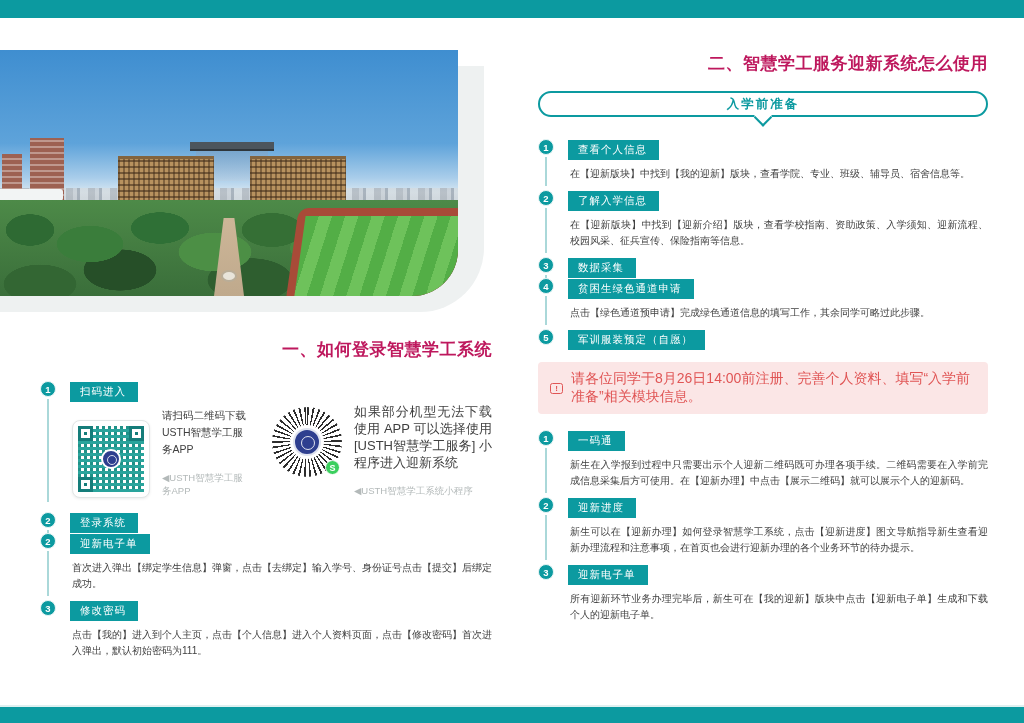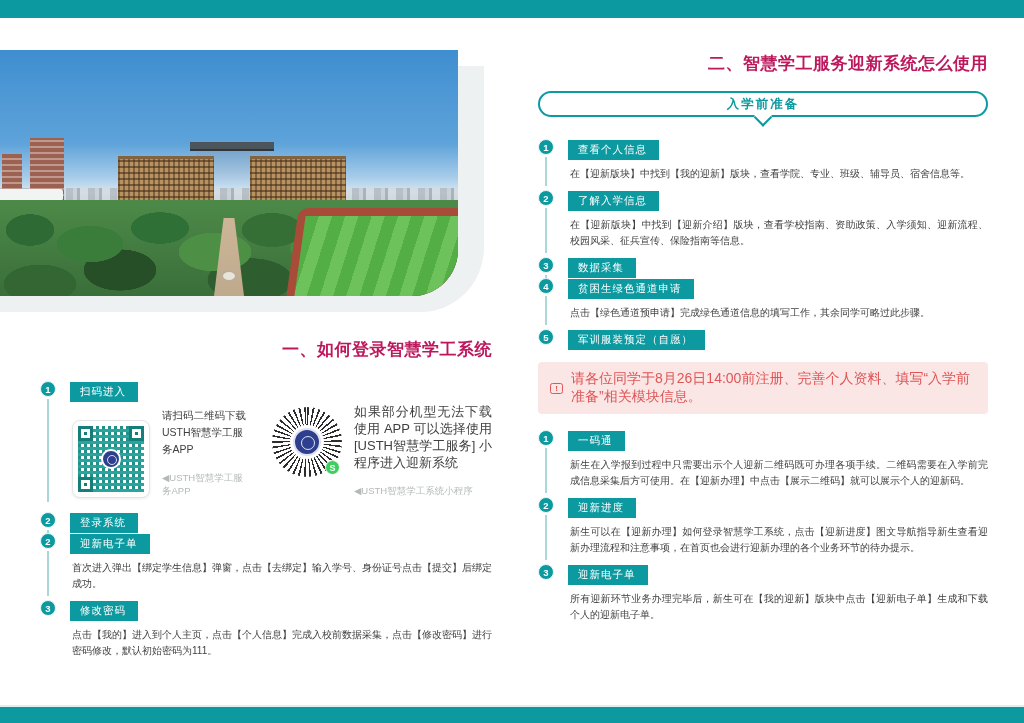--- a/index.html
+++ b/index.html
@@ -207,21 +207,21 @@
 
       <div class="step">
         <span class="num">2</span>
         <span class="chip">迎新电子单</span>
         <p class="step-text">首次进入弹出【绑定学生信息】弹窗，点击【去绑定】输入学号、身份证号点击【提交】后绑定成功。</p>
       </div>
 
       <div class="step last">
         <span class="num">3</span>
         <span class="chip">修改密码</span>
-        <p class="step-text">点击【我的】进入到个人主页，点击【个人信息】完成入校前数据采集，点击【修改密码】进行密码修改，默认初始密码为111。</p>
+        <p class="step-text">点击【我的】进入到个人主页，点击【个人信息】进入个人资料页面，点击【修改密码】首次进入弹出，默认初始密码为111。</p>
       </div>
     </div>
   </div>
 
   <div class="col col-right">
     <h2 class="sec-title">二、智慧学工服务迎新系统怎么使用</h2>
 
     <div class="pill-wrap">
       <div class="pill">
           <span>入学前准备</span>

